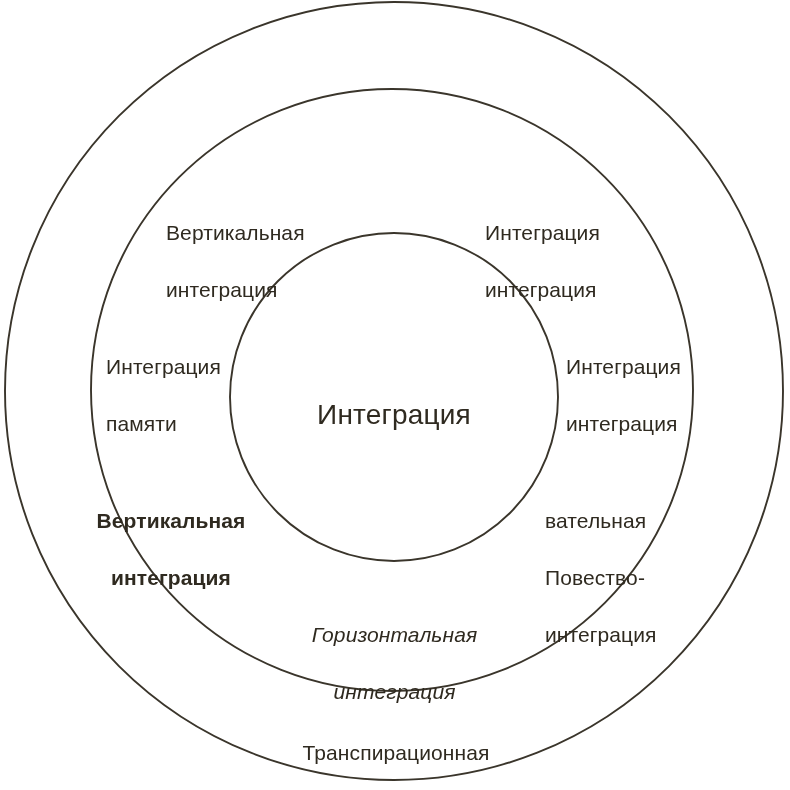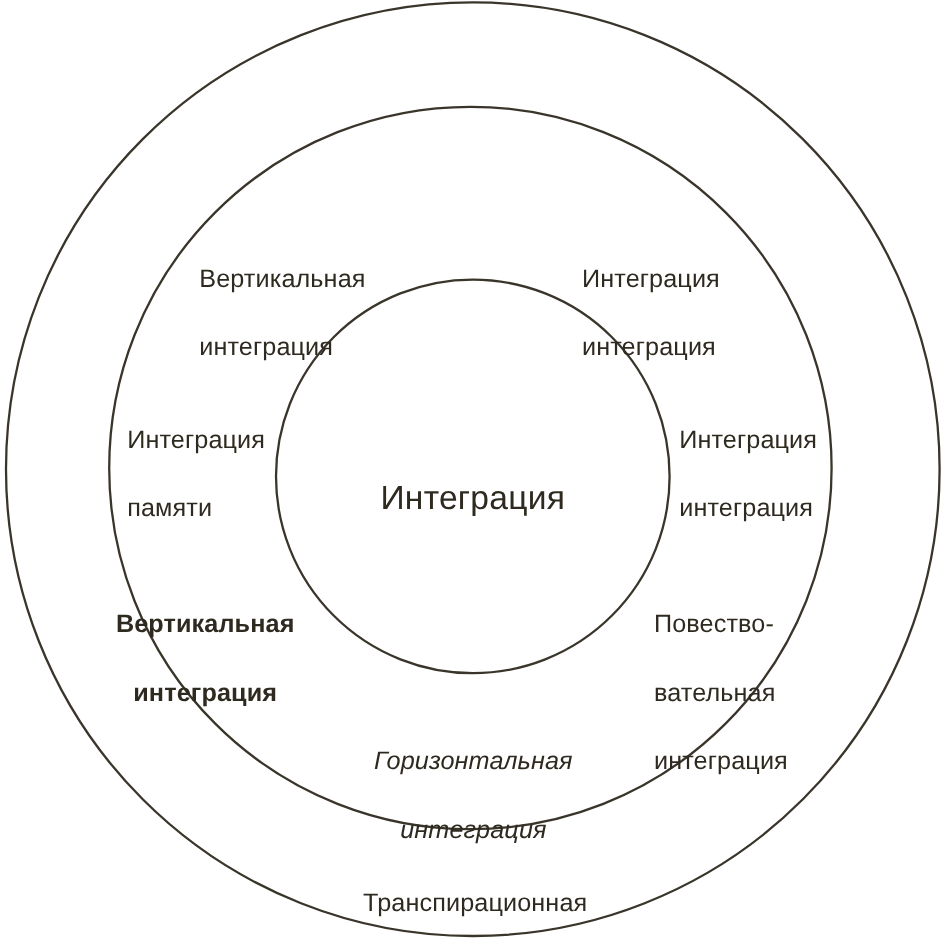--- a/index.html
+++ b/index.html
@@ -82,22 +82,22 @@
     <div>Интеграция</div>
     <div>интеграция</div>
   </div>
 
   <div class="label align-right" id="label-vertical" style="color: rgb(47, 42, 32); left: 76px; top: 478px; width: 190px;">
     <div>Вертикальная</div>
     <div>интеграция</div>
   </div>
 
   <div class="label align-left" id="label-narrative" style="color: rgb(47, 42, 32); left: 545px; top: 478px; width: 160px;">
+    <div>вательная</div>
     <div>Повество-</div>
-    <div>вательная</div>
     <div>интеграция</div>
   </div>
 
   <div class="label align-center" id="label-horizontal" style="color: rgb(47, 42, 32); left: 282px; top: 592px; width: 225px; font-style: italic;">
     <div>Горизонтальная</div>
     <div>интеграция</div>
   </div>
 
   <div class="label align-center" id="label-transpirational" style="color: rgb(47, 42, 32); left: 272px; top: 710px; width: 248px;">
     <div>Транспирационная</div>

